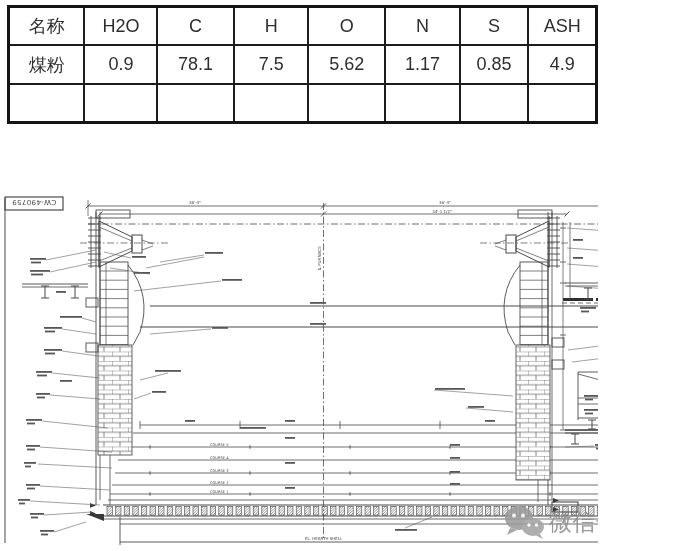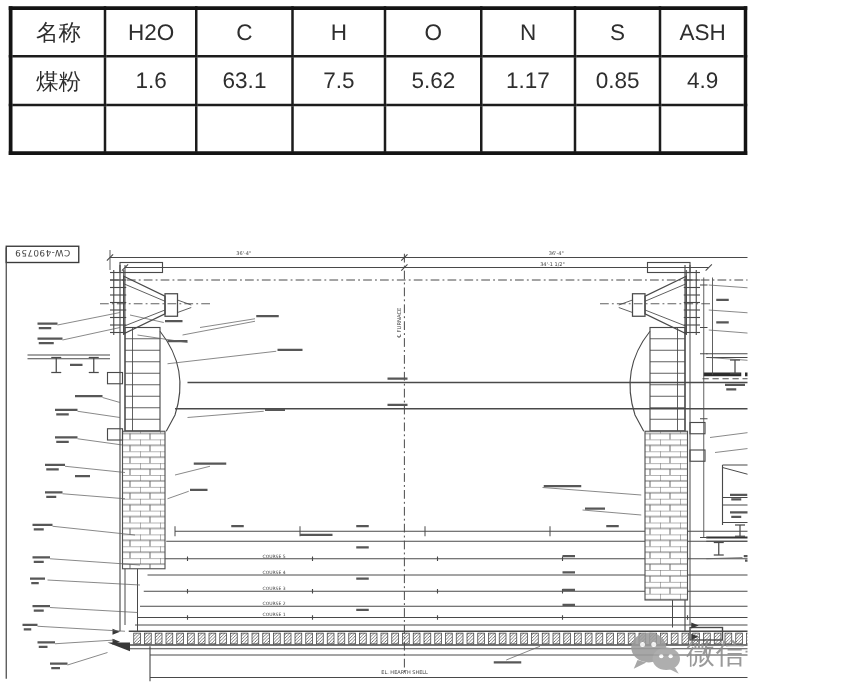--- a/index.html
+++ b/index.html
@@ -49,22 +49,22 @@
       <td>H2O</td>
       <td>C</td>
       <td>H</td>
       <td>O</td>
       <td>N</td>
       <td>S</td>
       <td>ASH</td>
     </tr>
     <tr class="drow">
       <td>煤粉</td>
-      <td>1.6</td>
-      <td>63.1</td>
+      <td>0.9</td>
+      <td>78.1</td>
       <td>7.5</td>
       <td>5.62</td>
       <td>1.17</td>
       <td>0.85</td>
       <td>4.9</td>
     </tr>
     <tr class="erow">
       <td></td>
           <td></td>
       <td></td>

